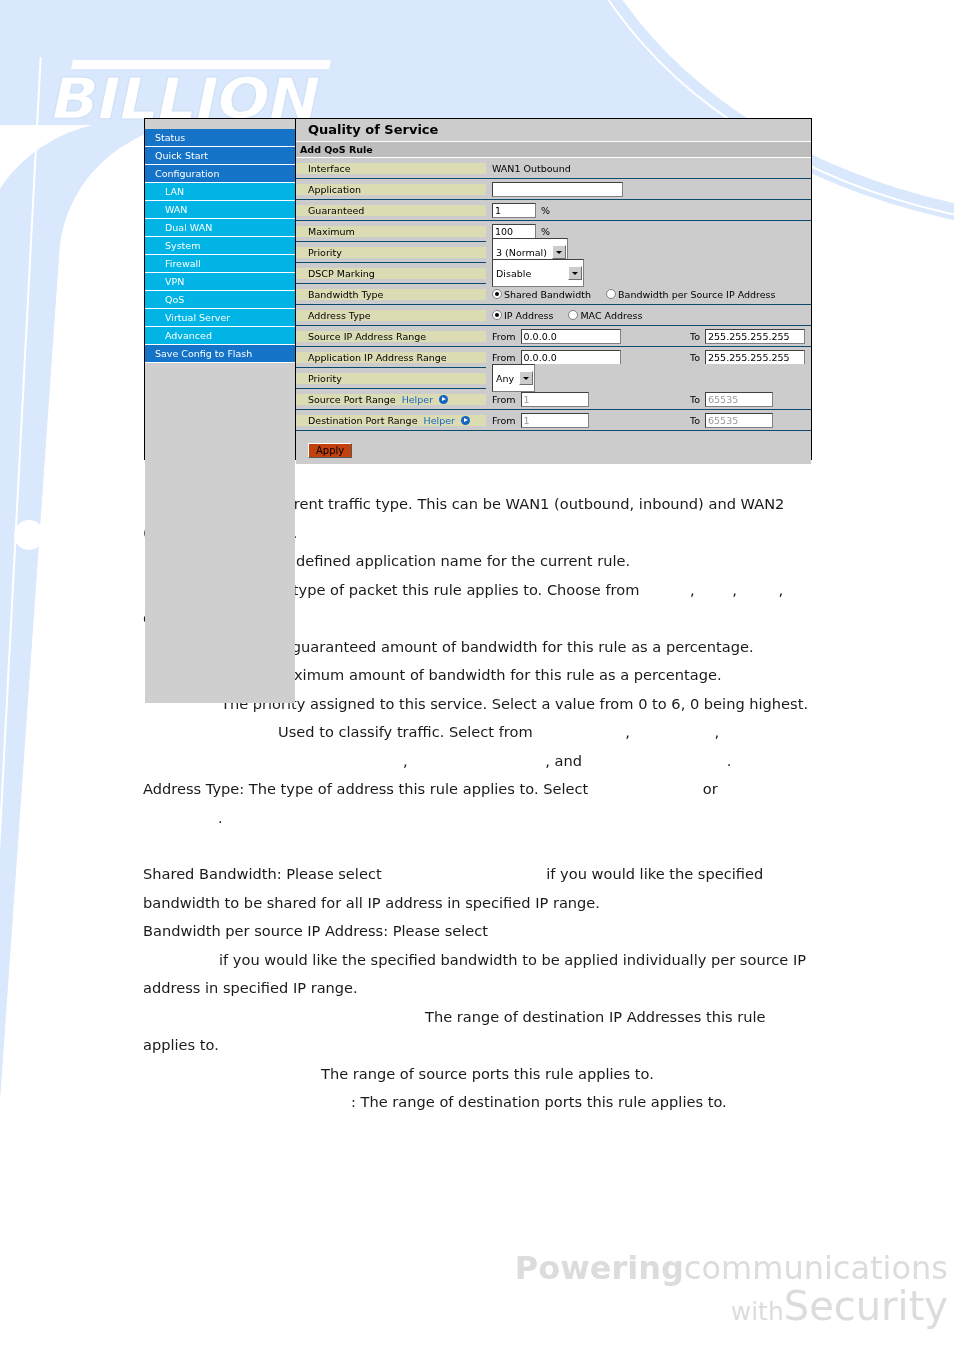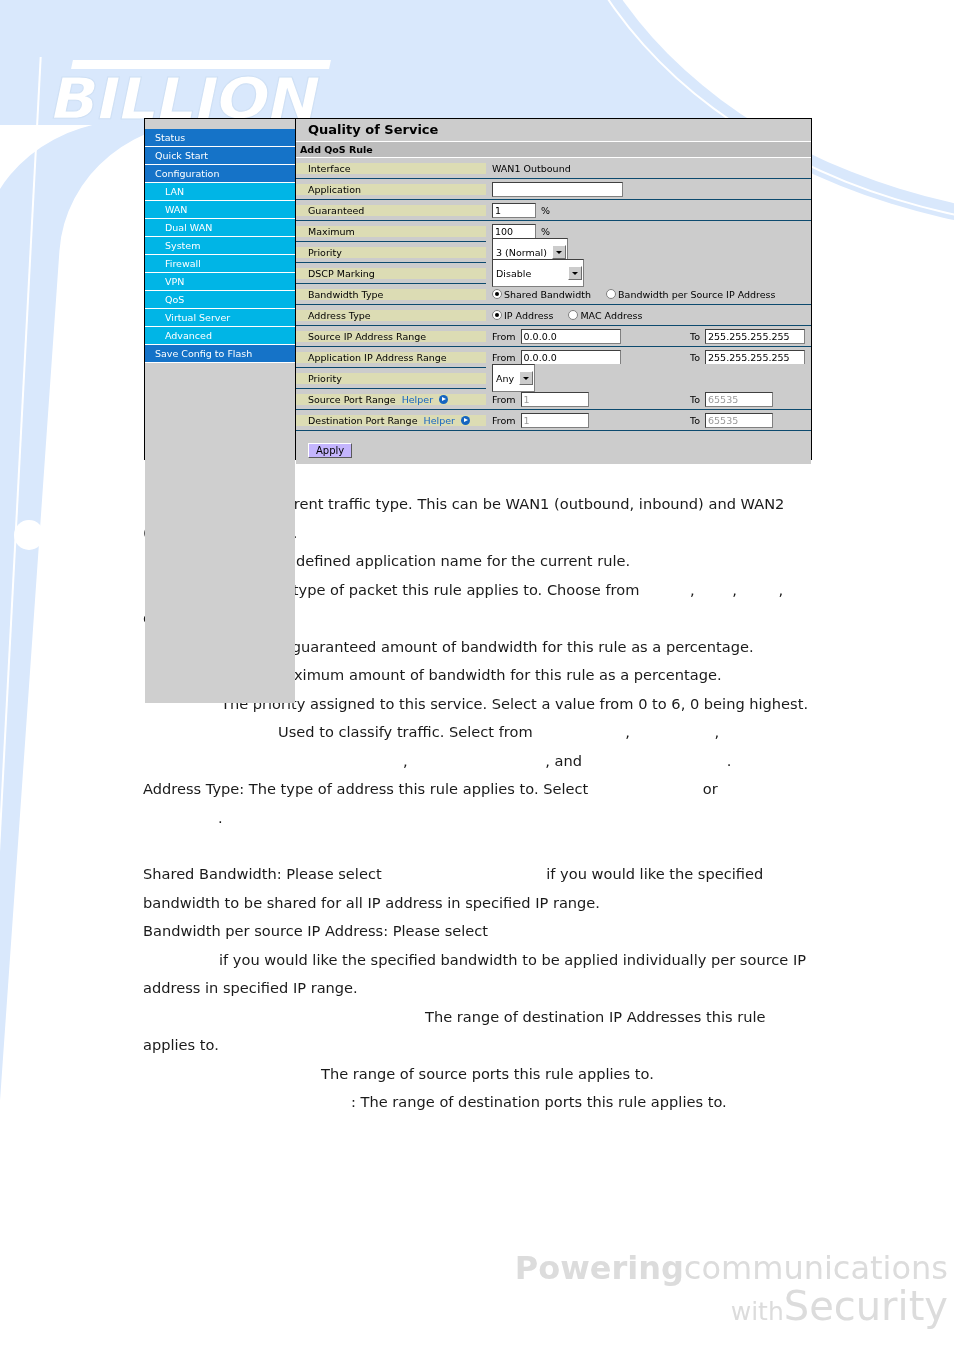--- a/index.html
+++ b/index.html
@@ -192,21 +192,21 @@
   .radio.on::after{
     content:"";position:absolute;left:2px;top:2px;width:4px;height:4px;
     border-radius:50%;background:#000000;
   }
   .radio-label{margin-right:10px;white-space:nowrap;}
   .ftail{flex:1;background:#cccccc;}
   .apply-wrap{background:#cccccc;padding:8px 0 6px 12px;}
   .apply-btn{
     font-family:"DejaVu Sans","Liberation Sans",sans-serif;
     font-size:10px;color:#000000;
-    background:#c4b5fd;
+    background:#c2410c;
     border:1px solid #ffffff;
     border-right-color:#5a5a5a;border-bottom-color:#5a5a5a;
     padding:1px 7px;
   }
   .spacer-cell{flex:1;}
 
   
   #prose{
     position:absolute;left:143px;top:490px;width:675px;
     z-index:4;

